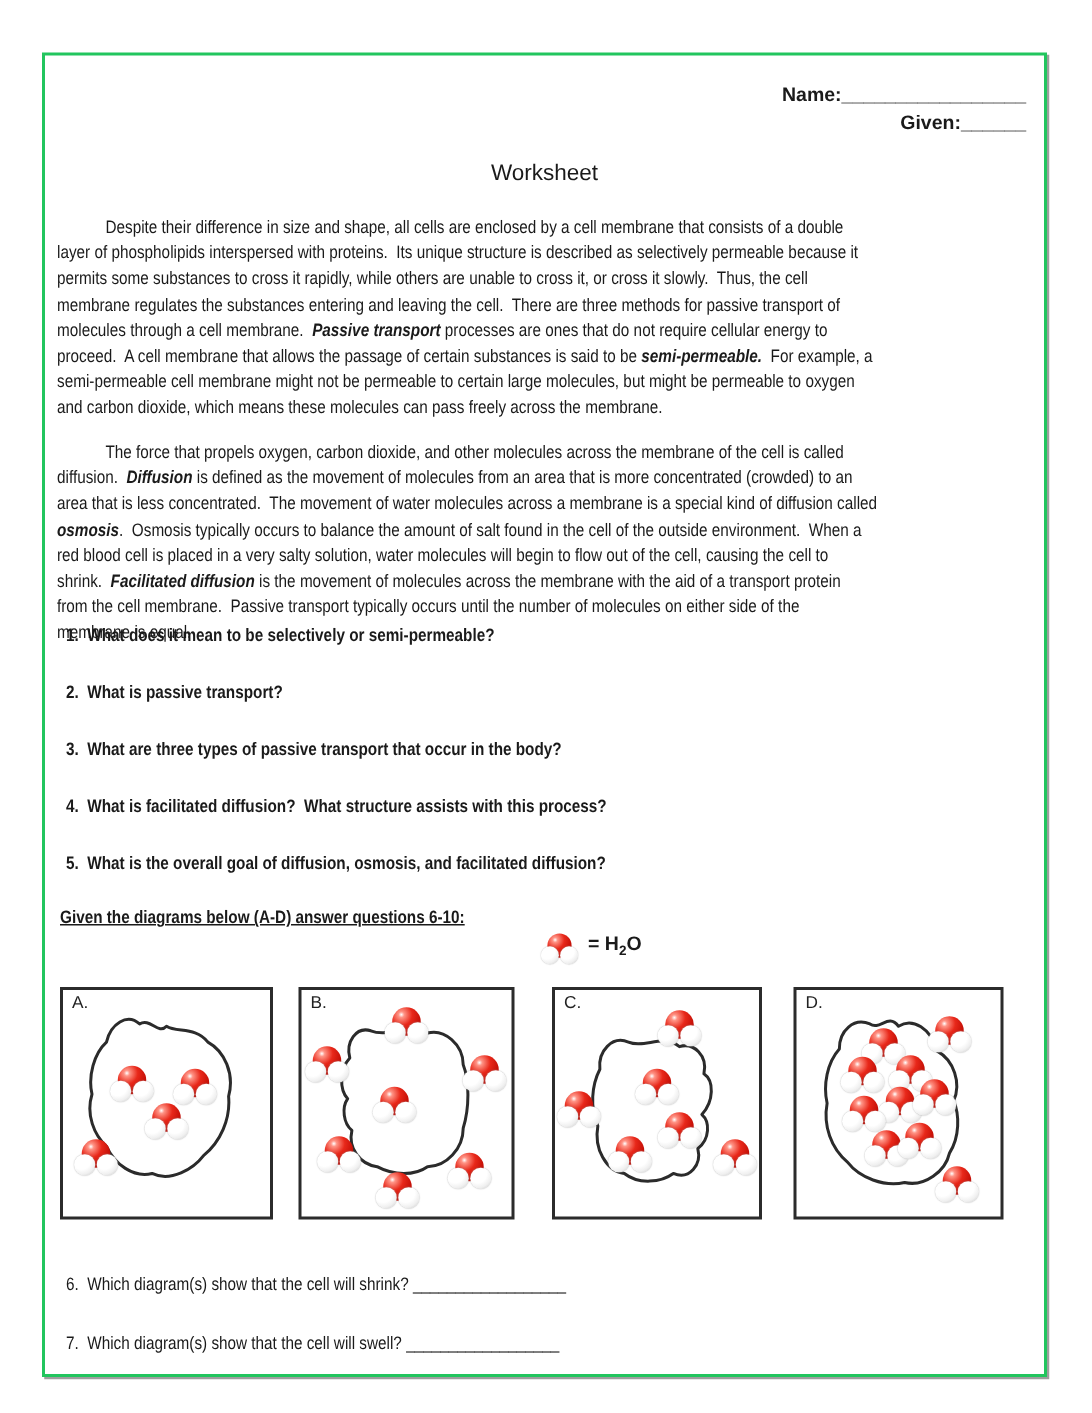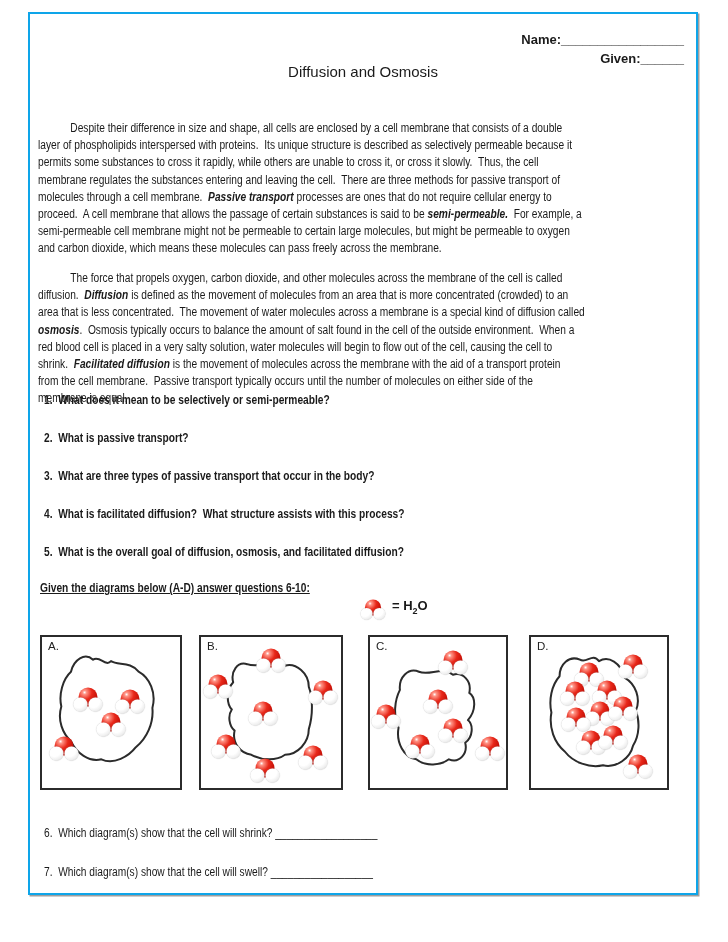--- a/index.html
+++ b/index.html
@@ -2,22 +2,22 @@
 <html><head>
 <meta charset="utf-8">
 <style>
   html,body{margin:0;padding:0;}
   body{
     width:728px;height:942px;position:relative;background:#ffffff;
     font-family:"Liberation Sans", sans-serif;color:#1a1a1a;
     -webkit-font-smoothing:antialiased;
   }
   .page{
-    position:absolute;left:28px;top:12px;width:670px;height:883px;
-    box-sizing:border-box;border:2px solid #0ea5e9;background:#fff;
+    position:absolute;left:28px;top:35px;width:670px;height:883px;
+    box-sizing:border-box;border:2px solid #22c55e;background:#fff;
     box-shadow:1.5px 1.5px 0 #9e9e9e;
   }
   
   .hdr-name{position:absolute;top:18px;right:12px;font-size:13px;font-weight:700;white-space:pre;}
   .hdr-period{position:absolute;top:37px;right:12px;font-size:13px;font-weight:700;white-space:pre;}
   
   .title1{position:absolute;top:49px;left:0;width:100%;text-align:center;font-size:15px;}
   .title2{position:absolute;top:70px;left:0;width:100%;text-align:center;font-size:15px;}
   
   .paras{position:absolute;left:8px;top:106px;}
@@ -74,21 +74,21 @@
 </style>
 </head>
 <body>
 
 <div class="page">
 
   <div class="hdr-name"><span>Name:</span><span>_________________</span></div>
 
   <div class="hdr-period"><span>Given:</span><span>______</span></div>
 
-  <div class="title1">Diffusion and Osmosis</div>
+  <div class="title2">Worksheet</div>
 
   <div class="paras" id="paragraphs">
       <div class="para">
         <div class="tline indent"><span>Despite their difference in size and shape, all cells are enclosed by a cell membrane that consists of a double</span></div>
         <div class="tline"><span>layer of phospholipids interspersed with proteins.  Its unique structure is described as selectively permeable because it</span></div>
         <div class="tline"><span>permits some substances to cross it rapidly, while others are unable to cross it, or cross it slowly.  Thus, the cell</span></div>
         <div class="tline"><span>membrane regulates the substances entering and leaving the cell.  There are three methods for passive transport of</span></div>
         <div class="tline"><span>molecules through a cell membrane.  </span><span class="bi">Passive transport</span><span> processes are ones that do not require cellular energy to</span></div>
         <div class="tline"><span>proceed.  A cell membrane that allows the passage of certain substances is said to be </span><span class="bi">semi-permeable.</span><span>  For example, a</span></div>
         <div class="tline"><span>semi-permeable cell membrane might not be permeable to certain large molecules, but might be permeable to oxygen</span></div>

